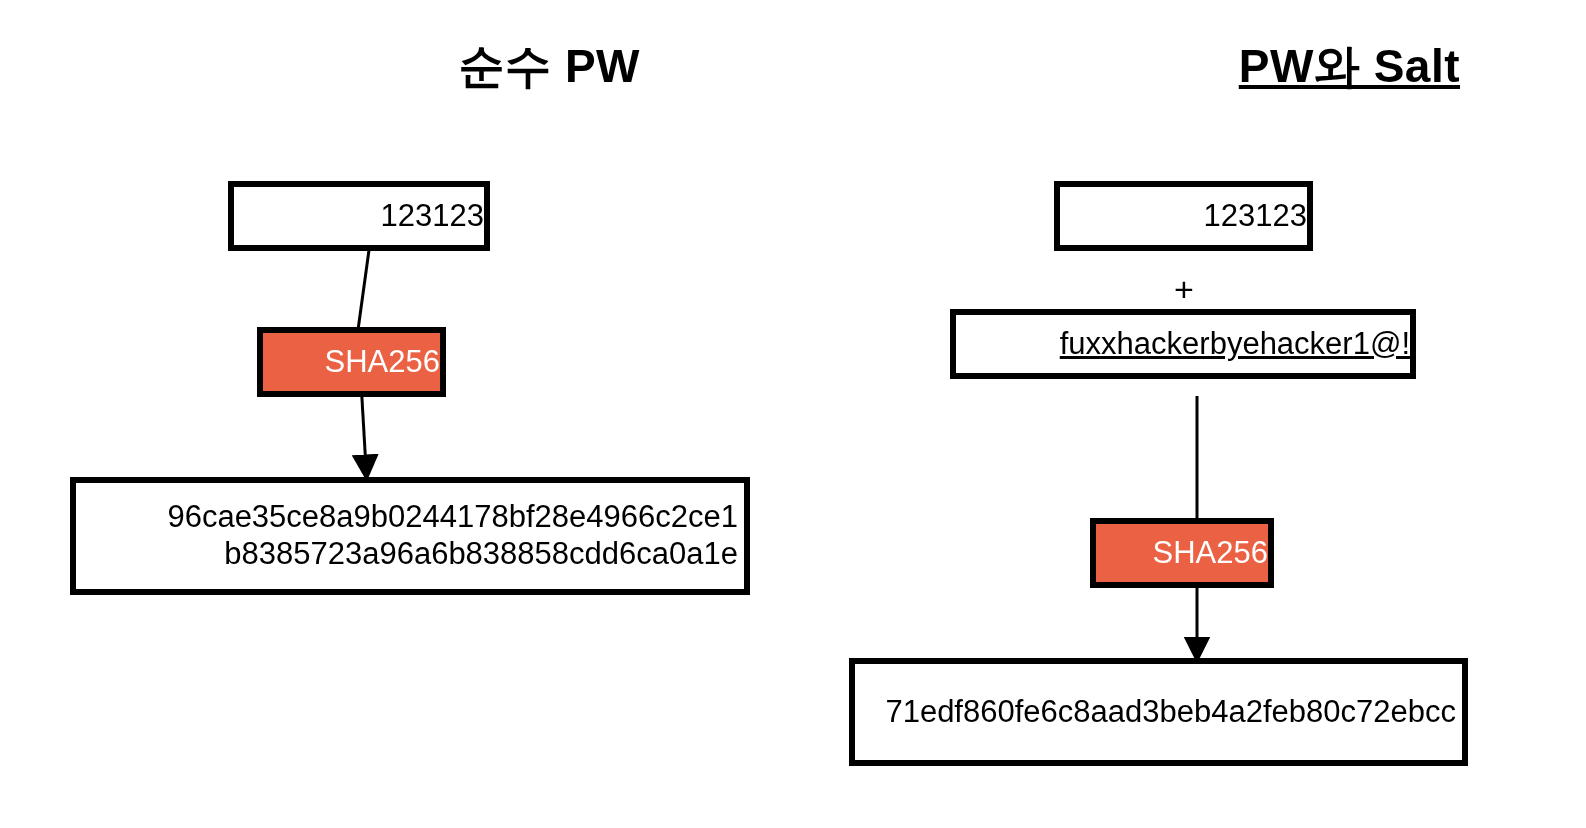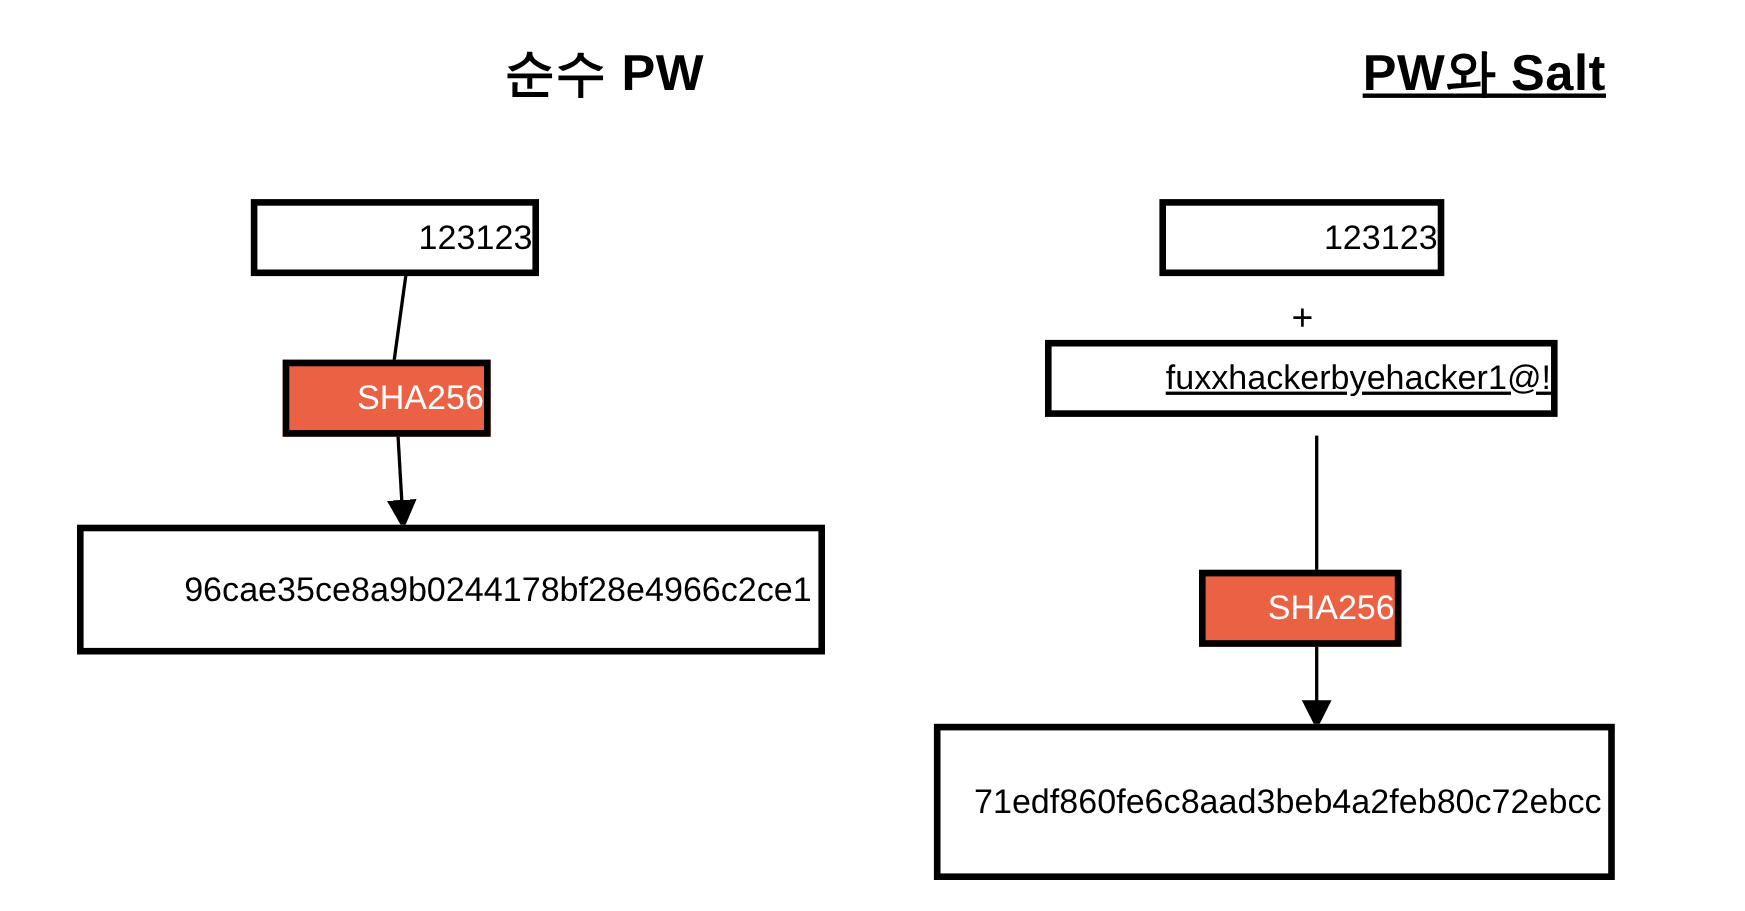--- a/index.html
+++ b/index.html
@@ -136,21 +136,21 @@
     height: 70px;
     background: #EA6143;
     color: #ffffff;
     font-size: 31px;
   }
 
   #node-right-digest {
     left: 849px;
     top: 658px;
     width: 619px;
-    height: 142px;
+    height: 108px;
     font-size: 31px;
     padding: 0 6px;
   }
 </style>
 </head>
 <body>
 
 <div class="canvas">
 
   <svg class="wires" viewBox="0 0 1586 828" width="1586" height="828" xmlns="http://www.w3.org/2000/svg">
@@ -173,21 +173,21 @@
 
   <div class="node" id="node-left-password">
     <span class="node-text">123123</span>
   </div>
 
   <div class="node" id="node-left-hashfn">
     <span class="node-text">SHA256</span>
   </div>
 
   <div class="node" id="node-left-digest">
-    <span class="node-text"><span>96cae35ce8a9b0244178bf28e4966c2ce1</span><br></span>
+    <span class="node-text"><span>96cae35ce8a9b0244178bf28e4966c2ce1</span><br><span>b8385723a96a6b838858cdd6ca0a1e</span></span>
   </div>
 
   <div class="node" id="node-right-password">
     <span class="node-text">123123</span>
   </div>
 
   <div id="plus-sign">+</div>
 
   <div class="node" id="node-right-salt">
     <span class="node-text">fuxxhackerbyehacker1@!</span>

